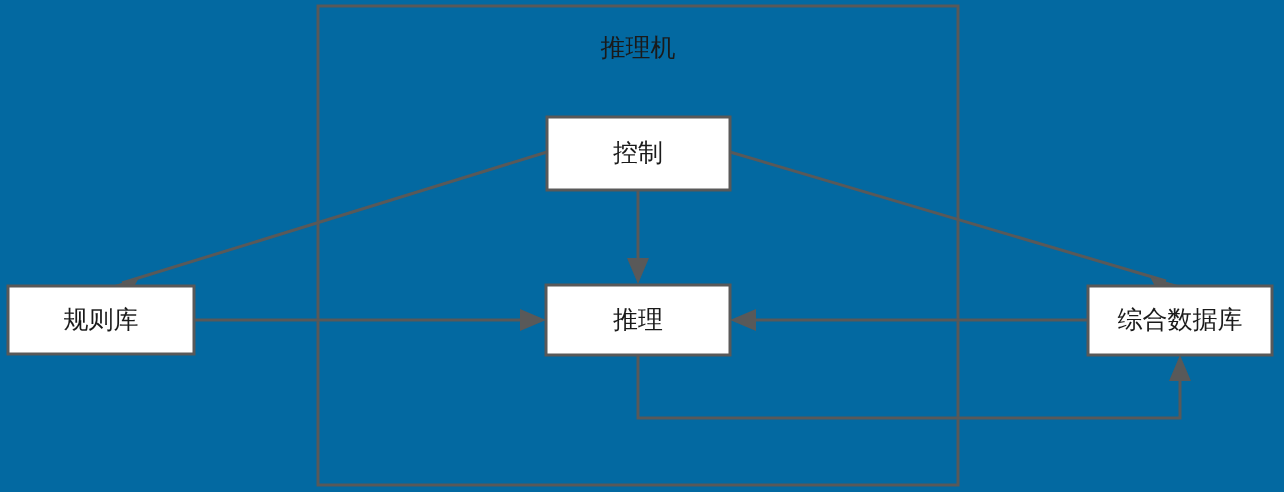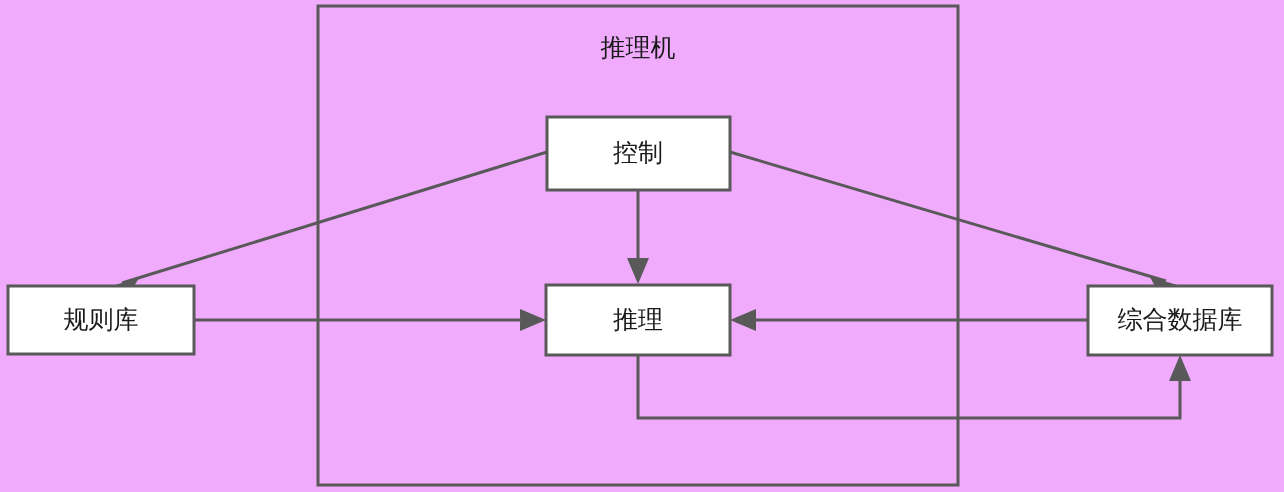--- a/index.html
+++ b/index.html
@@ -10,21 +10,21 @@
   body {
     width: 1284px;
     height: 492px;
     overflow: hidden;
     font-family: "Liberation Sans", "DejaVu Sans", sans-serif;
   }
   #diagram-root {
     position: relative;
     width: 1284px;
     height: 492px;
-    background: #f0abfc;
+    background: #0369a1;
   }
   svg.diagram-canvas {
     display: block;
     width: 1284px;
     height: 492px;
   }
   .box-shape {
     fill: #ffffff;
     stroke: #595959;
     stroke-width: 3;

